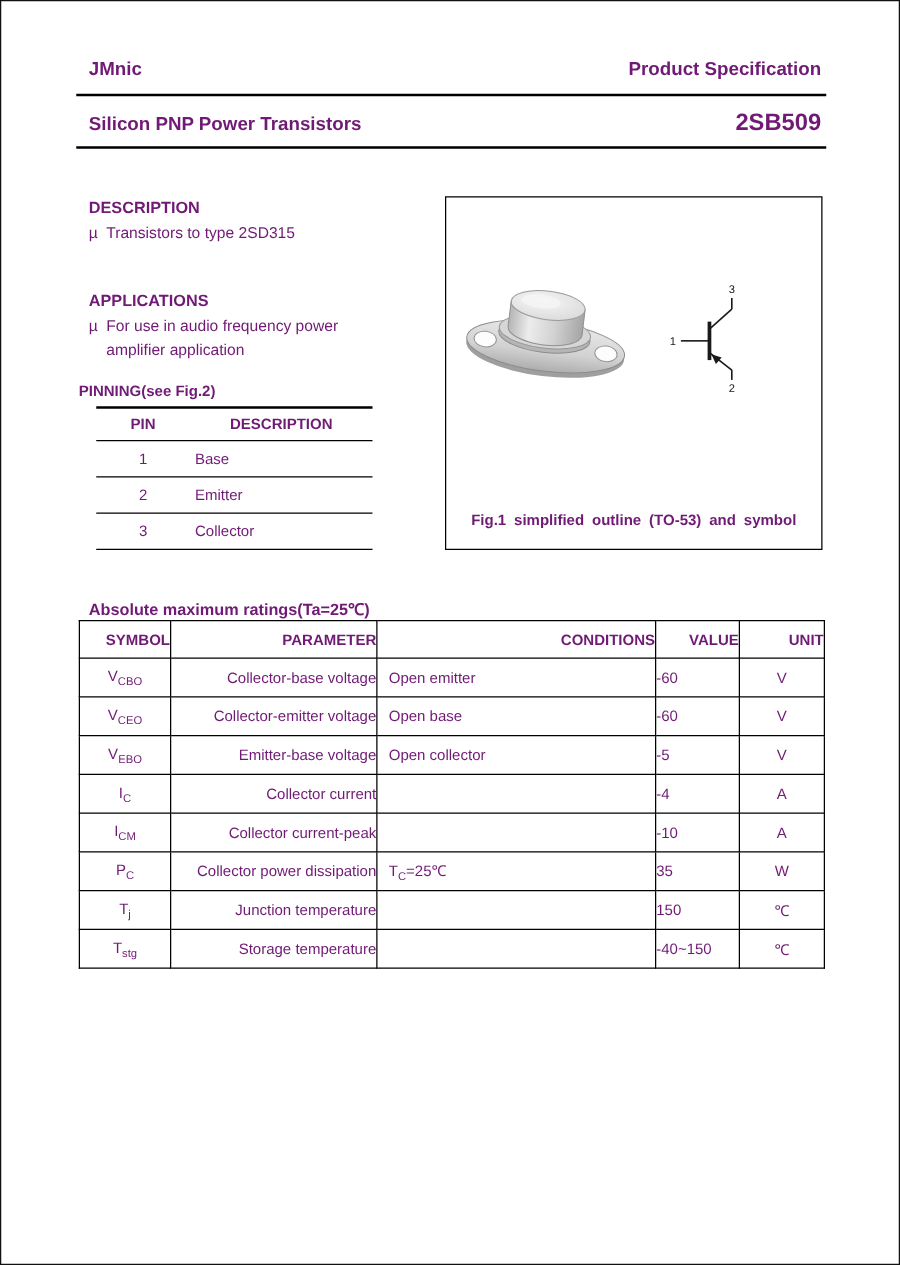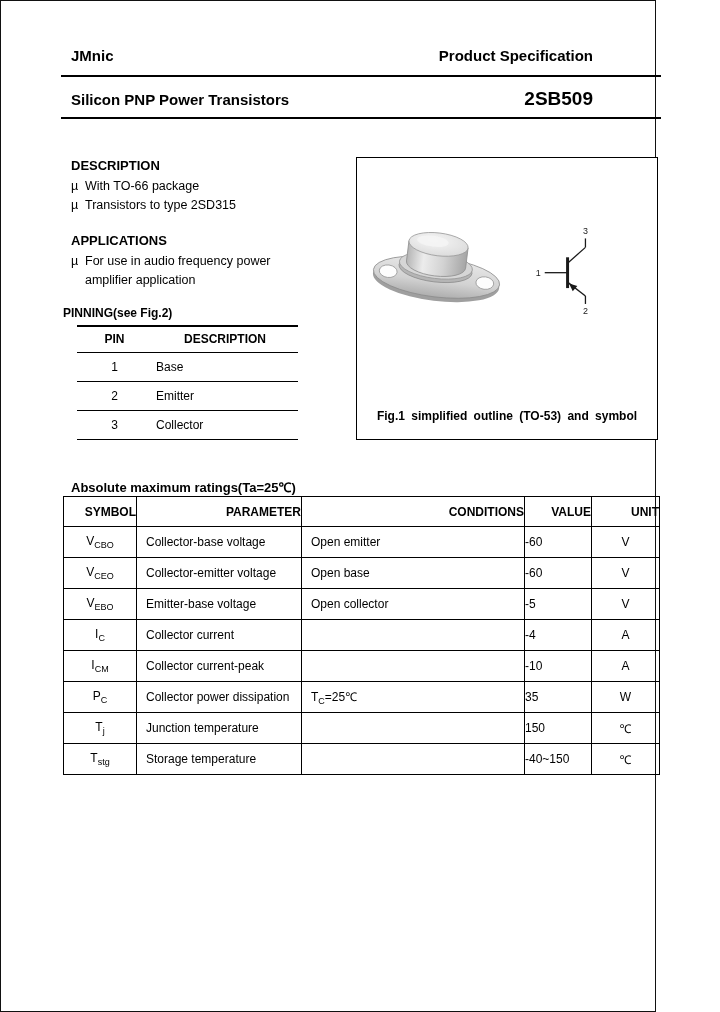--- a/index.html
+++ b/index.html
@@ -1,21 +1,21 @@
 <!DOCTYPE html>
 <html><head>
 <meta charset="utf-8">
 <style>
   * { box-sizing: border-box; margin: 0; padding: 0; }
   html, body { background: #ffffff; }
   body { width: 720px; height: 1012px; }
   .page {
-    position: relative; width: 656px; height: 1012px;
+    position: relative; width: 720px; height: 1012px;
     background: #ffffff; border: 1px solid #111;
-    font-family: "Liberation Sans", sans-serif; color: #000000;
+    font-family: "Liberation Sans", sans-serif; color: #701a75;
   }
   .hdr-left  { position: absolute; left: 70px;  top: 46px; font-size: 15px; font-weight: bold; }
   .hdr-right { position: absolute; right: 62px; top: 46px; font-size: 15px; font-weight: bold; }
   .rule { position: absolute; left: 60px; width: 600px; height: 2px; background: #000; }
   .rule-1 { top: 74px; }
   .rule-2 { top: 116px; }
   .title-left  { position: absolute; left: 70px; top: 90px; font-size: 15px; font-weight: bold; }
   .title-right { position: absolute; right: 62px; top: 87px; font-size: 19px; font-weight: bold; }
 
   .sec-heading { position: absolute; left: 70px; font-size: 13px; font-weight: bold; }
@@ -35,42 +35,41 @@
   .pin-num  { width: 75px; text-align: center; }
   .pin-desc { text-align: left; padding-left: 4px; }
 
   .figure-box { position: absolute; left: 355px; top: 156px; width: 302px; height: 283px; border: 1px solid #000; background: #fff; }
   .fig-caption { position: absolute; left: 0; right: 0; bottom: 16px; text-align: center; font-size: 12px; font-weight: bold; word-spacing: 3px; }
 
   .ratings-table { position: absolute; left: 62px; top: 495px; border-collapse: collapse; table-layout: fixed; width: 596px; font-size: 12px; }
   .ratings-table th, .ratings-table td { border: 1px solid #000; height: 31px; padding: 0; }
   .ratings-table th { font-weight: bold; text-align: right; height: 30px; }
   td.symbol { text-align: center; margin-top: 12px; }
-  td.param  { text-align: left; padding-left: 9px; }
+  td.param  { text-align: right; padding-left: 9px; }
   td.cond   { text-align: left; padding-left: 9px; }
   td.value  { text-align: left; }
   td.unit   { text-align: center; }
   sub { font-size: 9px; }
 </style>
 </head>
 <body>
 
 <div class="page">
 
   <div class="hdr-left">JMnic</div>
   <div class="hdr-right">Product Specification</div>
   <div class="rule rule-1"></div>
 
   <div class="title-left">Silicon PNP Power Transistors</div>
   <div class="title-right">2SB509</div>
   <div class="rule rule-2"></div>
 
   <div id="desc-heading" class="sec-heading">DESCRIPTION</div>
   <div id="desc-items" class="bullet-list">
-      <div><span class="bullet">µ</span><span>With TO-66 package</span></div>
       <div><span class="bullet">µ</span><span>Transistors to type 2SD315</span></div>
     </div>
 
   <div id="app-heading" class="sec-heading">APPLICATIONS</div>
   <div id="app-lines" class="bullet-list">
       <div><span class="bullet">µ</span><span>For use in audio frequency power</span></div>
       <div><span class="bullet"></span><span>amplifier application</span></div>
     </div>
 
   <div id="pinning-heading">PINNING(see Fig.2)</div>

